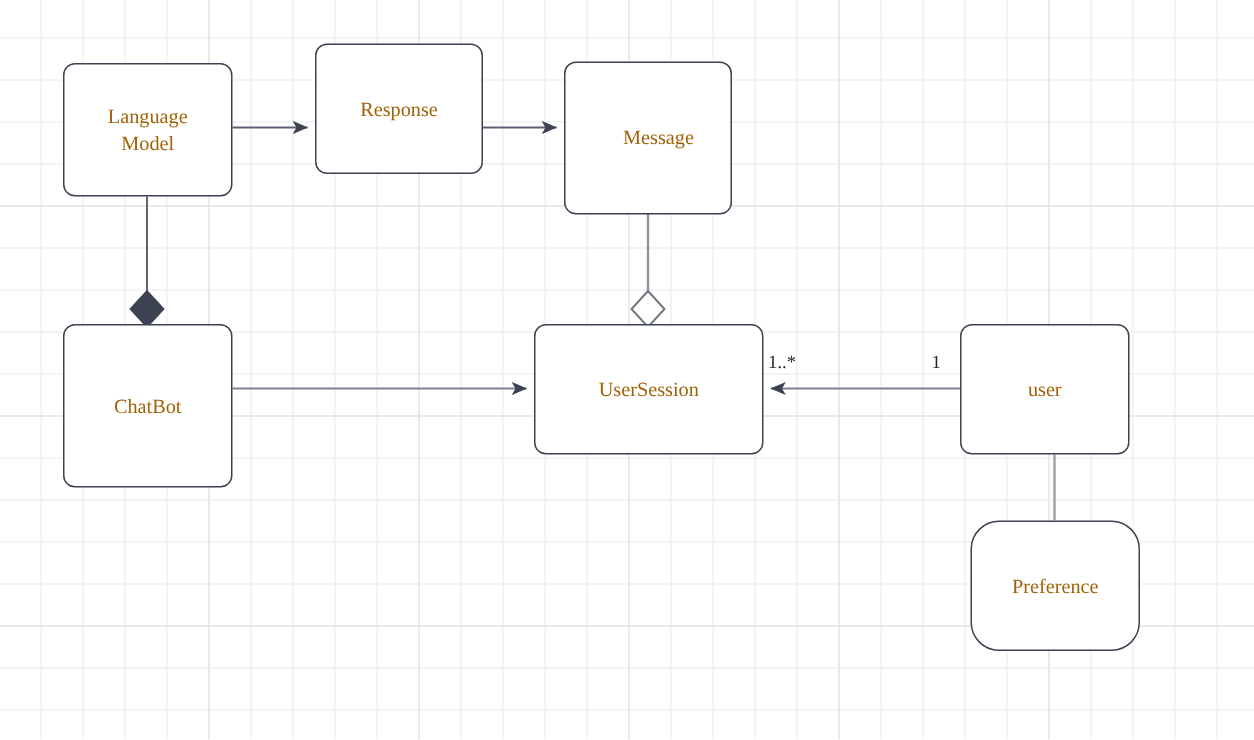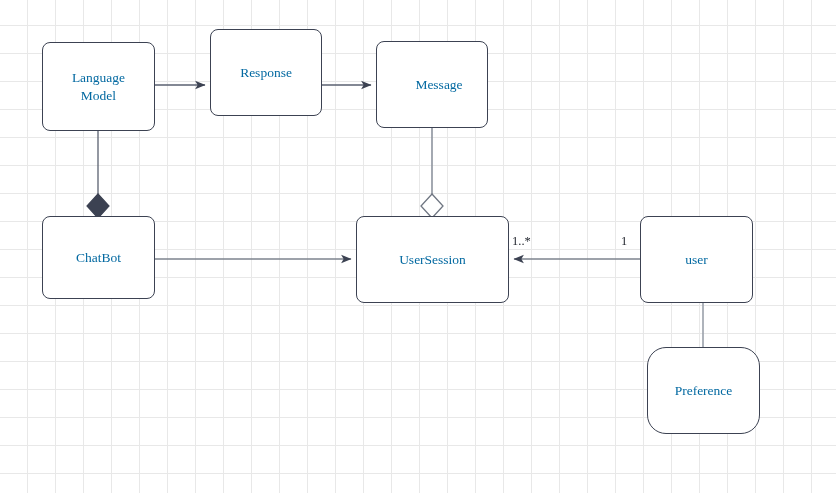--- a/index.html
+++ b/index.html
@@ -41,21 +41,21 @@
   .node {
     position: absolute;
     box-sizing: border-box;
     background: #ffffff;
     border: 1.4px solid #3c4252;
     border-radius: 8px;
     display: flex;
     align-items: center;
     justify-content: center;
     text-align: center;
-    color: #0369a1;
+    color: #a16207;
     font-size: 13.5px;
     line-height: 1.32;
     font-family: "Liberation Serif", "DejaVu Serif", serif;
   }
   .mult-label {
     position: absolute;
     font-family: "Liberation Serif", "DejaVu Serif", serif;
     font-size: 12.5px;
     color: #23272f;
     white-space: nowrap;
@@ -108,25 +108,25 @@
     <div>
       <div>Language</div>
       <div>Model</div>
     </div>
   </div>
 
   <div class="node" style="left:210px; top:29px; width:112px; height:87px;">
     <span>Response</span>
   </div>
 
-  <div class="node" style="left:376px; top:41px; width:112px; height:87px;padding-left:14px;">
+  <div class="node" style="left:376px; top:41px; width:112px; height:102px;padding-left:14px;">
     <span>Message</span>
   </div>
 
-  <div class="node" style="left:42px; top:216px; width:113px; height:83px;">
+  <div class="node" style="left:42px; top:216px; width:113px; height:109px;">
     <span>ChatBot</span>
   </div>
 
   <div class="node" style="left:356px; top:216px; width:153px; height:87px;">
     <span>UserSession</span>
   </div>
 
   <div class="node" style="left:640px; top:216px; width:113px; height:87px;">
     <span>user</span>
   </div>

